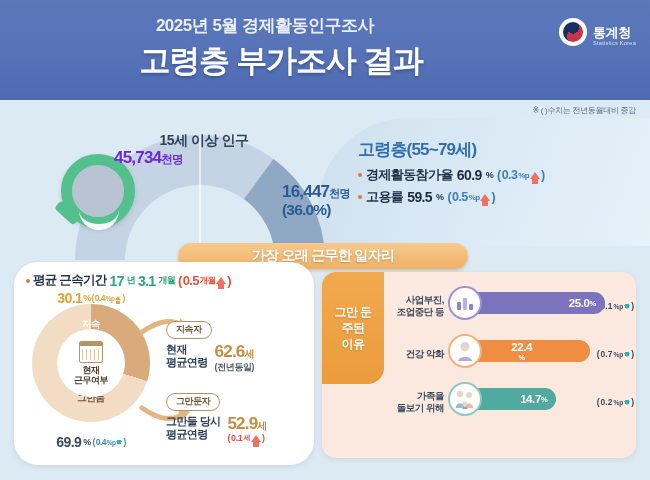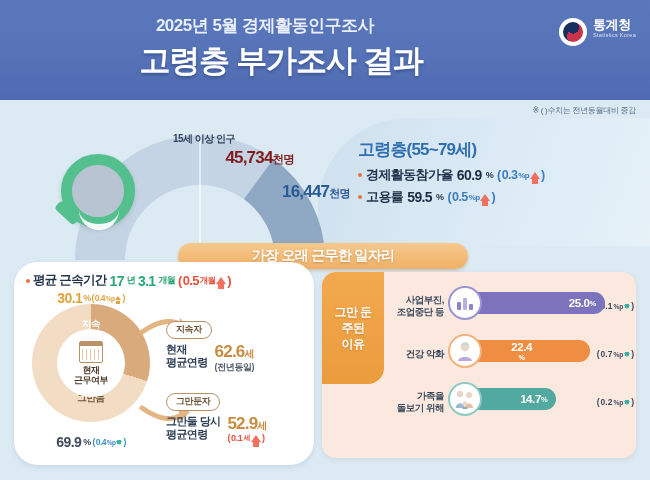--- a/index.html
+++ b/index.html
@@ -17,21 +17,21 @@
   }
   .header .hdr-sub{
     position:absolute;left:0;top:14px;width:530px;text-align:center;
     color:#e8eefb;font-size:17px;font-weight:bold;letter-spacing:-0.5px;
   }
   .header .hdr-title{
     position:absolute;left:16px;top:40px;width:530px;text-align:center;
     color:#ffffff;font-size:31px;font-weight:bold;letter-spacing:-1.2px;
     text-shadow:0 2px 3px rgba(20,35,80,.35);
   }
-  .logo{position:absolute;right:14px;top:18px;display:flex;align-items:flex-start;gap:6px;}
+  .logo{position:absolute;right:14px;top:18px;display:flex;align-items:flex-end;gap:6px;}
   .logo .taeguk{
     width:28px;height:28px;border-radius:50%;background:#ffffff;
     position:relative;overflow:hidden;flex:0 0 auto;
   }
   .logo .taeguk:before{
     content:"";position:absolute;left:4px;top:4px;width:20px;height:20px;border-radius:50%;
     background:
       radial-gradient(circle at 50% 28%, #15305f 0 34%, transparent 34%),
       radial-gradient(circle at 50% 72%, #c8334a 0 34%, transparent 34%),
       linear-gradient(100deg,#15305f 0 50%,#c8334a 50% 100%);
@@ -63,25 +63,25 @@
   .mag .gloss{
     position:absolute;left:26px;top:50px;width:40px;height:22px;
     border-bottom:6px solid #ffffff;border-radius:0 0 30px 30px;opacity:.92;
   }
   .mag .handle{
     position:absolute;left:-2px;top:64px;width:26px;height:11px;background:#53c08e;
     border-radius:4px;transform:rotate(42deg);transform-origin:right center;
   }
   .pop-label{
     position:absolute;left:64px;top:22px;width:180px;text-align:center;
-    color:#31435c;font-size:10px;font-weight:bold;letter-spacing:-0.5px;
+    color:#31435c;font-size:14px;font-weight:bold;letter-spacing:-0.5px;
   }
   .pop-value{
-    position:absolute;left:64px;top:38px;width:180px;text-align:right;
-    color:#7f1d1d;font-size:17px;font-weight:bold;letter-spacing:-0.8px;
+    position:absolute;left:64px;top:38px;width:180px;text-align:left;
+    color:#6d28d9;font-size:17px;font-weight:bold;letter-spacing:-0.8px;
   }
   .pop-value .unit{font-size:11.5px;}
   .elder-value{
     position:absolute;left:232px;top:72px;width:130px;text-align:left;
     color:#2b5b94;font-size:17px;font-weight:bold;letter-spacing:-0.8px;line-height:1.12;
   }
   .elder-value .unit{font-size:11px;}
   .elder-value .pct{display:block;font-size:15.5px;}
 
   
@@ -271,20 +271,21 @@
         <div class="ring"></div>
         <div class="gloss"></div>
         <div class="handle"></div>
       </div>
       <div class="pop-label">15세 이상 인구</div>
       <div class="pop-value">
         <span>45,734</span><span class="unit">천명</span>
       </div>
       <div class="elder-value">
         <span>16,447</span><span class="unit">천명</span>
+        <span class="pct">(36.0%)</span>
       </div>
     </div>
 
     <div class="elder-box">
       <div class="elder-title">고령층(55~79세)</div>
 
       <div class="elder-row">
         <span class="dot"></span>
         <span>경제활동참가율</span>
         <span class="num">60.9</span>

